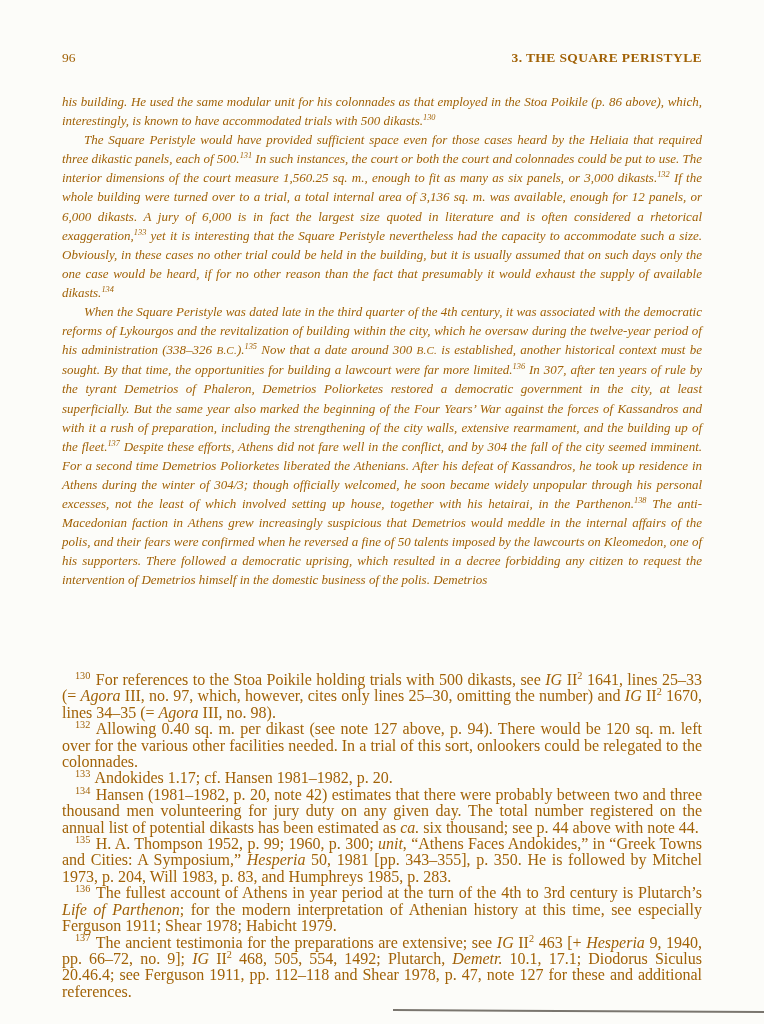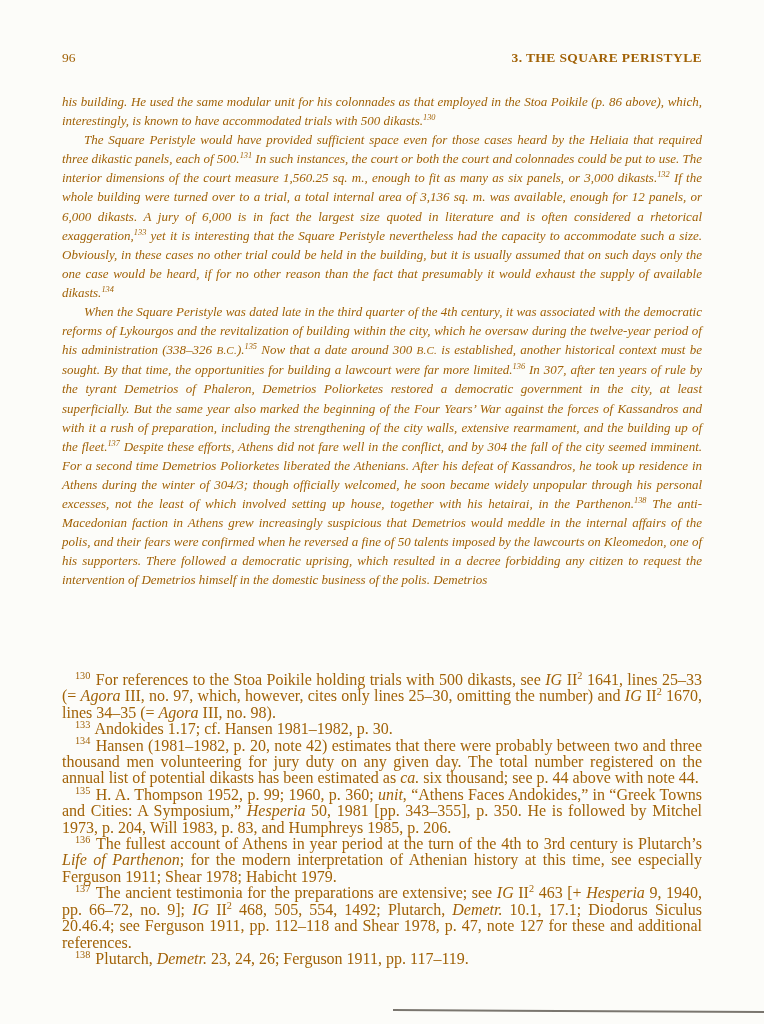--- a/index.html
+++ b/index.html
@@ -94,23 +94,23 @@
   </div>
 
   <div class="body-text">
       <p><span>his building.  He used the same modular unit for his colonnades as that employed in the Stoa Poikile (p. 86 above), which, interestingly, is known to have accommodated trials with 500 dikasts.</span><span class="sup">130</span></p>
       <p class="indent"><span>The Square Peristyle would have provided sufficient space even for those cases heard by the Heliaia that required three dikastic panels, each of 500.</span><span class="sup">131</span><span> In such instances, the court or both the court and colonnades could be put to use.  The interior dimensions of the court measure 1,560.25 sq. m., enough to fit as many as six panels, or 3,000 dikasts.</span><span class="sup">132</span><span> If the whole building were turned over to a trial, a total internal area of 3,136 sq. m. was available, enough for 12 panels, or 6,000 dikasts.  A jury of 6,000 is in fact the largest size quoted in literature and is often considered a rhetorical exaggeration,</span><span class="sup">133</span><span> yet it is interesting that the Square Peristyle nevertheless had the capacity to accommodate such a size.  Obviously, in these cases no other trial could be held in the building, but it is usually assumed that on such days only the one case would be heard, if for no other reason than the fact that presumably it would exhaust the supply of available dikasts.</span><span class="sup">134</span></p>
       <p class="indent"><span>When the Square Peristyle was dated late in the third quarter of the 4th century, it was associated with the democratic reforms of Lykourgos and the revitalization of building within the city, which he oversaw during the twelve-year period of his administration (338–326 </span><span class="sc">B.C.</span><span>).</span><span class="sup">135</span><span>  Now that a date around 300 </span><span class="sc">B.C.</span><span> is established, another historical context must be sought.  By that time, the opportunities for building a lawcourt were far more limited.</span><span class="sup">136</span><span>  In 307, after ten years of rule by the tyrant Demetrios of Phaleron, Demetrios Poliorketes restored a democratic government in the city, at least superficially.  But the same year also marked the beginning of the Four Years’ War against the forces of Kassandros and with it a rush of preparation, including the strengthening of the city walls, extensive rearmament, and the building up of the fleet.</span><span class="sup">137</span><span> Despite these efforts, Athens did not fare well in the conflict, and by 304 the fall of the city seemed imminent.  For a second time Demetrios Poliorketes liberated the Athenians.  After his defeat of Kassandros, he took up residence in Athens during the winter of 304/3; though officially welcomed, he soon became widely unpopular through his personal excesses, not the least of which involved setting up house, together with his hetairai, in the Parthenon.</span><span class="sup">138</span><span>  The anti-Macedonian faction in Athens grew increasingly suspicious that Demetrios would meddle in the internal affairs of the polis, and their fears were confirmed when he reversed a fine of 50 talents imposed by the lawcourts on Kleomedon, one of his supporters.  There followed a democratic uprising, which resulted in a decree forbidding any citizen to request the intervention of Demetrios himself in the domestic business of the polis.  Demetrios</span></p>
     </div>
 
   <div class="footnotes">
       <p><span class="sup fn-num">130</span> <span>For references to the Stoa Poikile holding trials with 500 dikasts, see </span><span class="i">IG</span><span> II</span><span class="sup">2</span><span> 1641, lines 25–33 (= </span><span class="i">Agora</span><span> III, no. 97, which, however, cites only lines 25–30, omitting the number) and </span><span class="i">IG</span><span> II</span><span class="sup">2</span><span> 1670, lines 34–35 (= </span><span class="i">Agora</span><span> III, no. 98).</span></p>
-      <p><span class="sup fn-num">133</span> <span>Andokides 1.17; cf. Hansen 1981–1982, p. 30.</span></p>
+      <p><span class="sup fn-num">132</span> <span>Allowing 0.40 sq. m. per dikast (see note 127 above, p. 94).  There would be 120 sq. m. left over for the various other facilities needed.  In a trial of this sort, onlookers could be relegated to the colonnades.</span></p>
+      <p><span class="sup fn-num">133</span> <span>Andokides 1.17; cf. Hansen 1981–1982, p. 20.</span></p>
       <p><span class="sup fn-num">134</span> <span>Hansen (1981–1982, p. 20, note 42) estimates that there were probably between two and three thousand men volunteering for jury duty on any given day.  The total number registered on the annual list of potential dikasts has been estimated as </span><span class="i">ca.</span><span> six thousand; see p. 44 above with note 44.</span></p>
-      <p><span class="sup fn-num">135</span> <span>H. A. Thompson 1952, p. 99; 1960, p. 360; </span><span class="i">unit</span><span>, “Athens Faces Andokides,” in “Greek Towns and Cities: A Symposium,” </span><span class="i">Hesperia</span><span> 50, 1981 [pp. 343–355], p. 350.  He is followed by Mitchel 1973, p. 204, Will 1983, p. 83, and Humphreys 1985, p. 206.</span></p>
+      <p><span class="sup fn-num">135</span> <span>H. A. Thompson 1952, p. 99; 1960, p. 300; </span><span class="i">unit</span><span>, “Athens Faces Andokides,” in “Greek Towns and Cities: A Symposium,” </span><span class="i">Hesperia</span><span> 50, 1981 [pp. 343–355], p. 350.  He is followed by Mitchel 1973, p. 204, Will 1983, p. 83, and Humphreys 1985, p. 283.</span></p>
       <p><span class="sup fn-num">136</span> <span>The fullest account of Athens in year period at the turn of the 4th to 3rd century is Plutarch’s </span><span class="i">Life of Parthenon</span><span>; for the modern interpretation of Athenian history at this time, see especially Ferguson 1911; Shear 1978; Habicht 1979.</span></p>
       <p><span class="sup fn-num">137</span> <span>The ancient testimonia for the preparations are extensive; see </span><span class="i">IG</span><span> II</span><span class="sup">2</span><span> 463 [+ </span><span class="i">Hesperia</span><span> 9, 1940, pp. 66–72, no. 9]; </span><span class="i">IG</span><span> II</span><span class="sup">2</span><span> 468, 505, 554, 1492; Plutarch, </span><span class="i">Demetr.</span><span> 10.1, 17.1; Diodorus Siculus 20.46.4; see Ferguson 1911, pp. 112–118 and Shear 1978, p. 47, note 127 for these and additional references.</span></p>
-      <p><span class="sup fn-num">138</span> <span>Plutarch, </span><span class="i">Demetr.</span><span> 23, 24, 26; Ferguson 1911, pp. 117–119.</span></p>
     </div>
 
   <div class="scan-line"></div>
 
 </div>
 
 </body></html>

